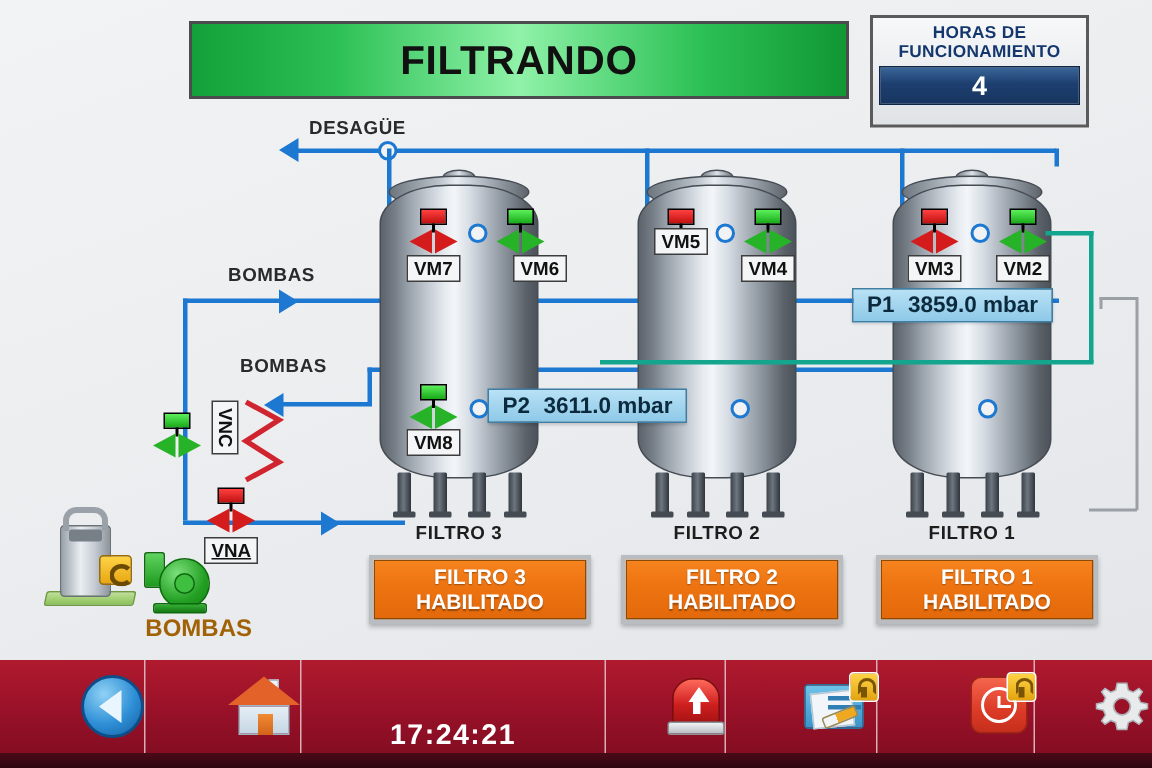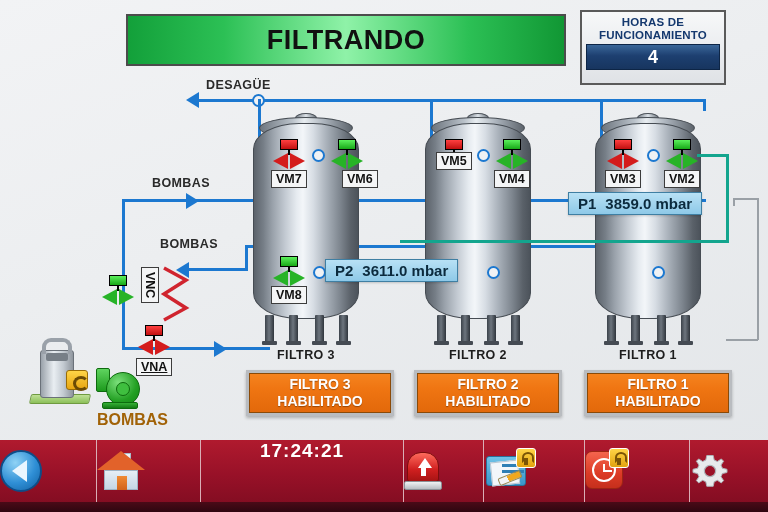--- a/index.html
+++ b/index.html
@@ -214,21 +214,21 @@
   .zigzag{ position:absolute; left:160px; top:266px; }
 
   
   .toolbar{
     position:absolute; left:0; bottom:0; width:768px; height:72px;
     background:linear-gradient(180deg,#b01a2e 0%,#981128 48%,#7d0c20 100%);
     display:flex;
   }
   .tb-cell{
     position:relative; height:62px;
-    display:flex; align-items:center; justify-content:flex-start;
+    display:flex; align-items:center; justify-content:flex-end;
     border-right:1.5px solid #d9aeb6;
   }
   .tb-cell:last-child{ border-right:none; }
   .tb-foot{
     position:absolute; left:0; bottom:0; width:768px; height:10px;
     background:linear-gradient(180deg,#4a0a17,#2e0610);
   }
   .clock-cell{ flex-direction:column; color:#fff; }
   .clock-cell .t{ font-size:19px; font-weight:bold; letter-spacing:1px; }
   .clock-cell .d{ font-size:19px; font-weight:bold; letter-spacing:1px; }

